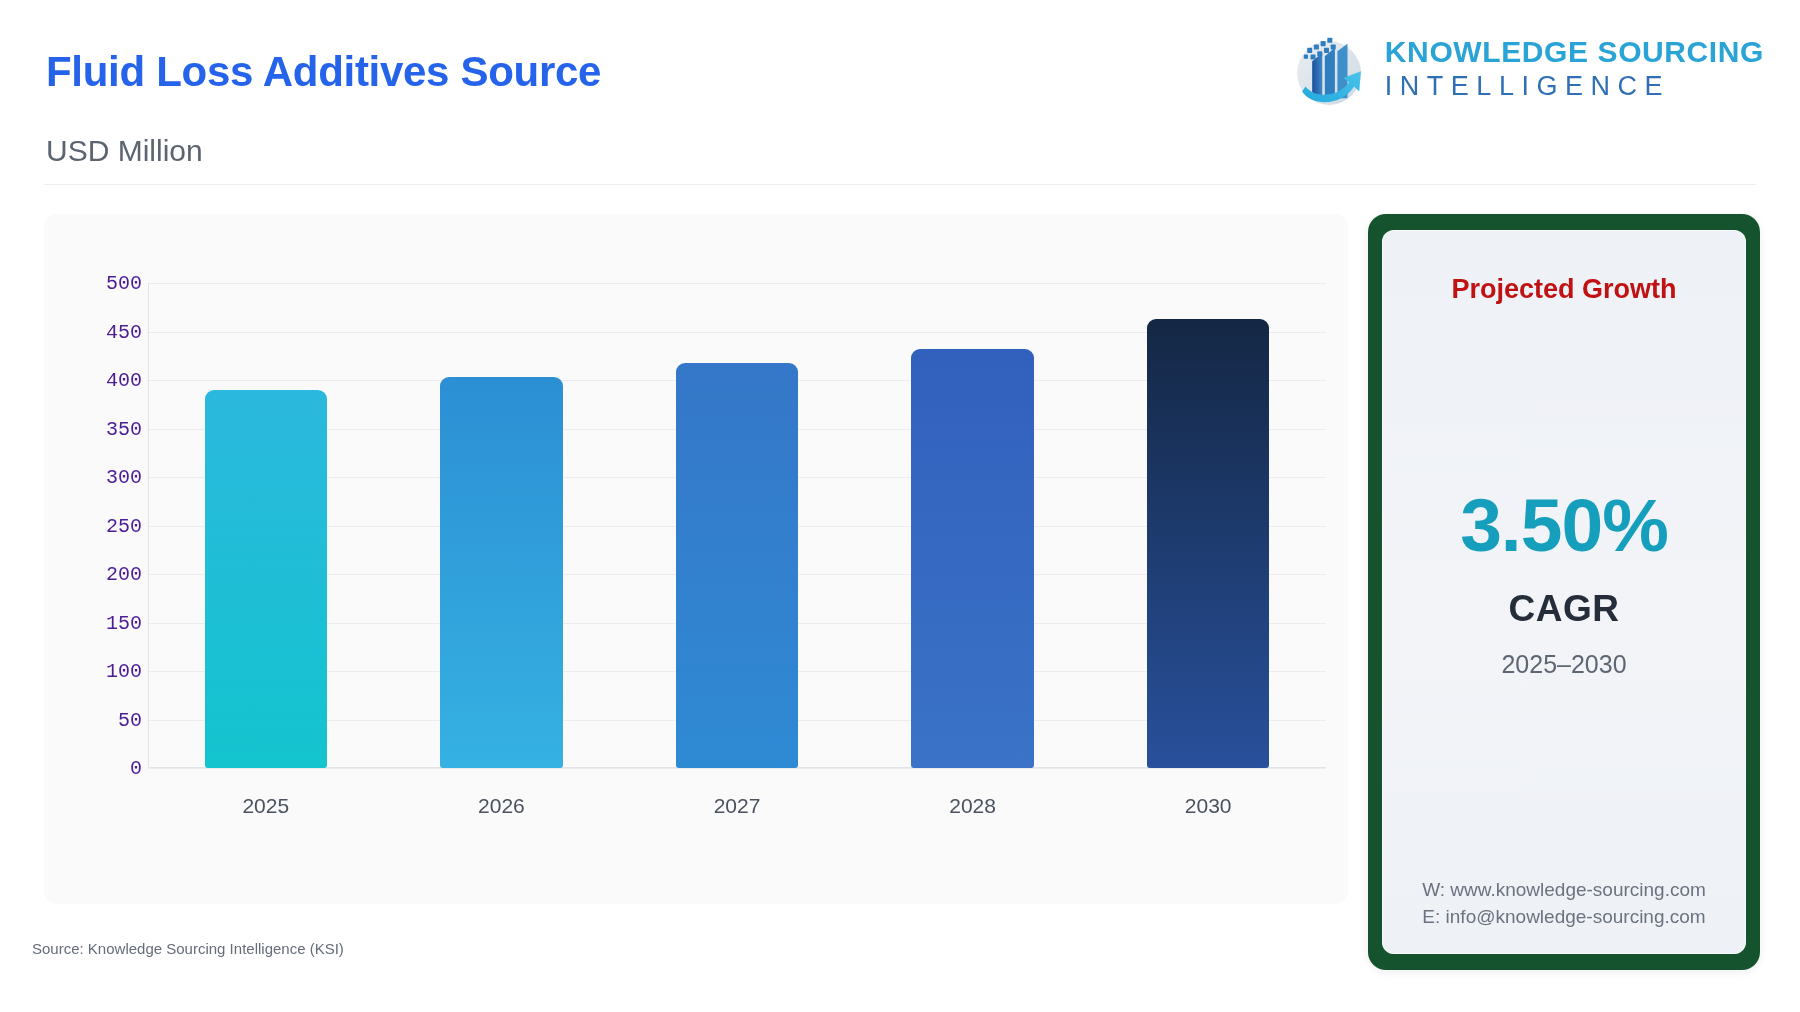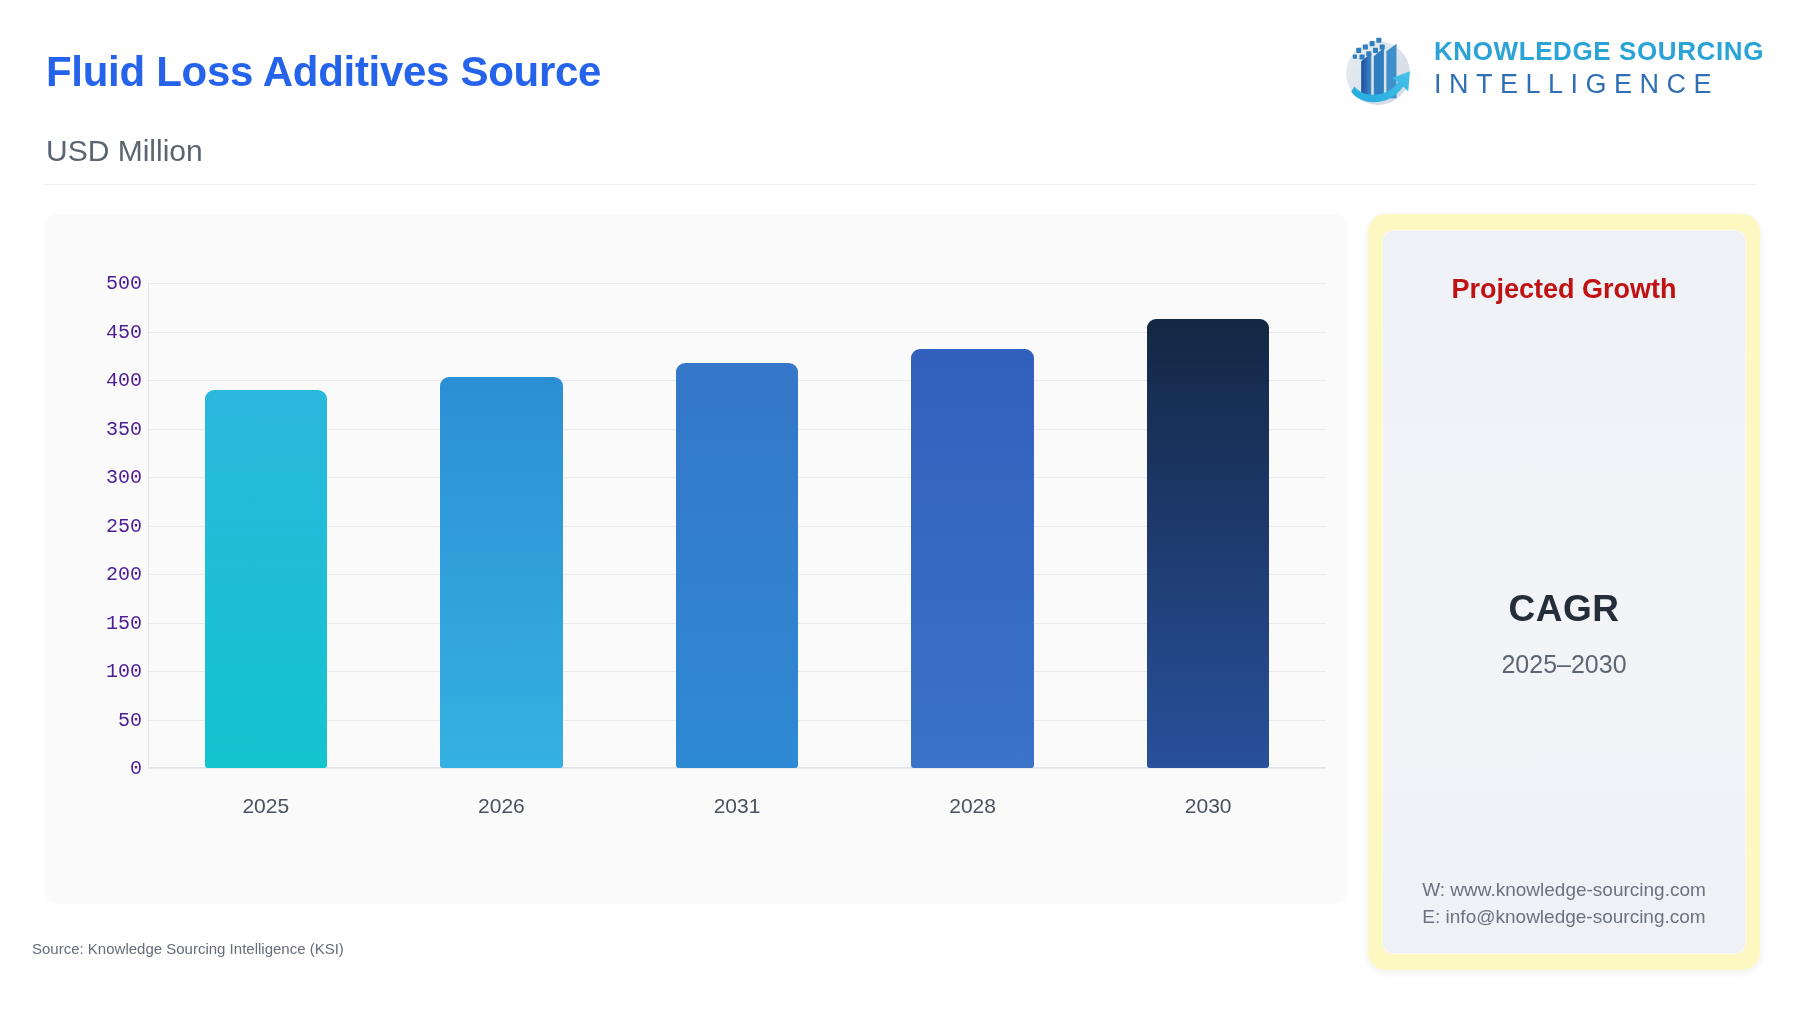--- a/index.html
+++ b/index.html
@@ -63,21 +63,21 @@
     position: absolute;
     right: 36px;
     top: 26px;
     display: flex;
     align-items: center;
     gap: 14px;
   }
   .logo-mark { width: 84px; height: 84px; flex: 0 0 auto; }
   .logo-text { display: flex; flex-direction: column; gap: 2px; }
   .logo-line1 {
-    font-size: 26px;
+    font-size: 30px;
     font-weight: bold;
     letter-spacing: 0.6px;
     color: #2aa3d6;
     white-space: nowrap;
   }
   .logo-line2 {
     font-size: 27px;
     font-weight: 400;
     letter-spacing: 7.5px;
     color: #2f6fb5;
@@ -185,21 +185,21 @@
     white-space: nowrap;
   }
 
   
   .side-card {
     position: absolute;
     left: 1368px;
     top: 214px;
     width: 392px;
     height: 756px;
-    background: #fef9c3;
+    background: #14532d;
     border-radius: 18px;
     box-shadow: 0 2px 10px rgba(20,30,60,0.07);
   }
   .side-inner {
     position: absolute;
     left: 14px;
     top: 16px;
     right: 14px;
     bottom: 16px;
     background: linear-gradient(180deg,#eef1f6 0%,#f2f4f8 55%,#eef1f6 100%);
@@ -355,31 +355,32 @@
         <div class="bar-slot" style="left: 64.8%; width: 10.4%;">
           <div class="bar" title="2028: 432" style="height: 86.4%; background: linear-gradient(rgb(50, 96, 189) 0%, rgb(58, 115, 199) 100%);"></div>
         </div>
         <div class="bar-slot" style="left: 84.8%; width: 10.4%;">
           <div class="bar" title="2030: 463" style="height: 92.6%; background: linear-gradient(rgb(20, 39, 68) 0%, rgb(40, 80, 155) 100%);"></div>
         </div>
       </div>
     <div id="x-labels">
         <div class="x-label" style="left: 160.544px; width: 122.512px;">2025</div>
         <div class="x-label" style="left: 396.144px; width: 122.512px;">2026</div>
-        <div class="x-label" style="left: 631.744px; width: 122.512px;">2031</div>
+        <div class="x-label" style="left: 631.744px; width: 122.512px;">2027</div>
         <div class="x-label" style="left: 867.344px; width: 122.512px;">2028</div>
         <div class="x-label" style="left: 1102.94px; width: 122.512px;">2030</div>
       </div>
   </div>
 
   <div class="source">Source: Knowledge Sourcing Intelligence (KSI)</div>
 
   <div class="side-card">
     <div class="side-inner">
       <div class="side-title">Projected Growth</div>
+      <div class="cagr-value">3.50%</div>
       <div class="cagr-label">CAGR</div>
       <div class="cagr-period">2025–2030</div>
       <div class="contact">
         <div>W: www.knowledge-sourcing.com</div>
         <div>E: info@knowledge-sourcing.com</div>
       </div>
     </div>
   </div>
 
 </div>

